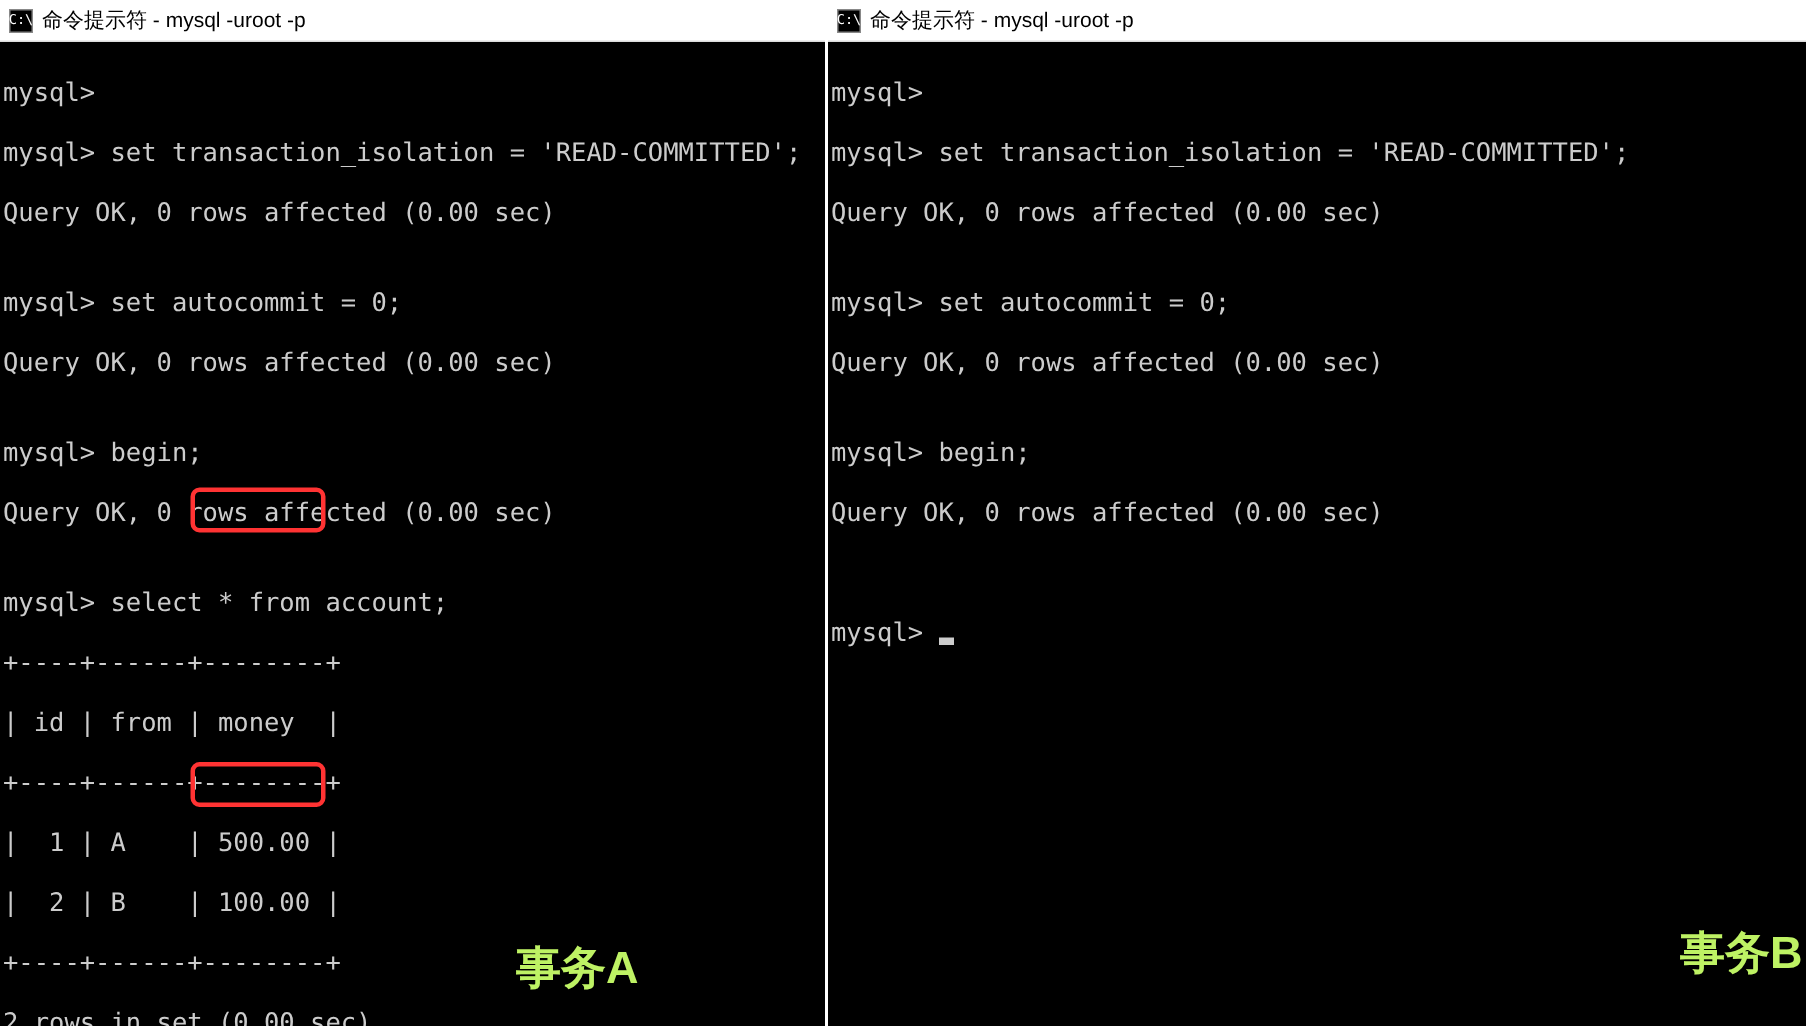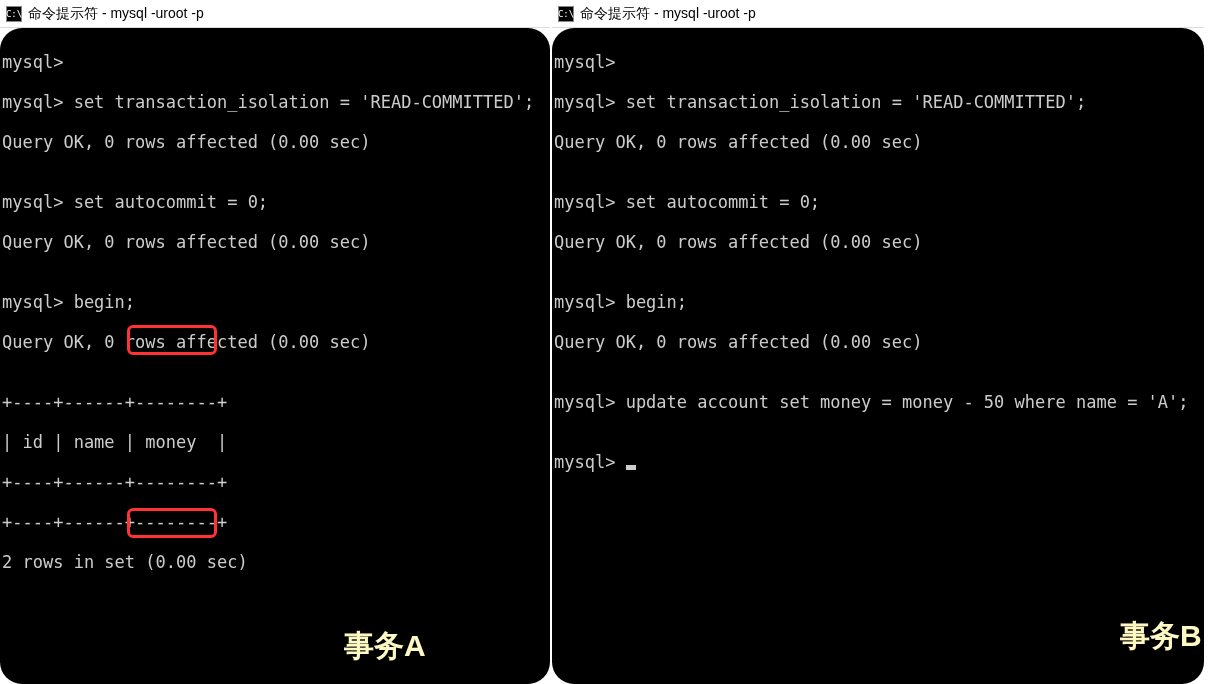--- a/index.html
+++ b/index.html
@@ -54,21 +54,20 @@
     .console {
       flex: 1;
       background: #000000;
       color: #cccccc;
       padding: 4px 0 0 2px;
       font-size: 17px;
       line-height: 20px;
       white-space: pre;
       overflow: hidden;
       position: relative;
-      border-radius: 22px;
     }
     .line {
       display: block;
     }
     .tbl-sep {
       letter-spacing: 0;
     }
     .red-box {
       position: absolute;
       border: 3px solid #ff3333;
@@ -85,21 +84,21 @@
       left: 127px;
       top: 480px;
       width: 90px;
       height: 30px;
     }
     .label {
       position: absolute;
       font-family: "Microsoft YaHei", sans-serif;
       font-size: 30px;
       font-weight: bold;
-      color: #fef9c3;
+      color: #bef264;
     }
     .label-a {
       left: 344px;
       top: 608px;
     }
     .label-b {
       left: 568px;
       top: 598px;
     }
     .cursor {
@@ -123,23 +122,26 @@
 <span class="line">mysql&gt;</span>
 <span class="line">mysql&gt; set transaction_isolation = 'READ-COMMITTED';</span>
 <span class="line">Query OK, 0 rows affected (0.00 sec)</span>
 <span class="line"></span>
 <span class="line">mysql&gt; set autocommit = 0;</span>
 <span class="line">Query OK, 0 rows affected (0.00 sec)</span>
 <span class="line"></span>
 <span class="line">mysql&gt; begin;</span>
 <span class="line">Query OK, 0 rows affected (0.00 sec)</span>
 <span class="line"></span>
+<span class="line">mysql&gt; select * from account;</span>
 <span class="line tbl-sep">+----+------+--------+</span>
-<span class="line">| id | name | money  |</span>
+<span class="line">| id | from | money  |</span>
 <span class="line tbl-sep">+----+------+--------+</span>
+<span class="line">|  1 | A    | 500.00 |</span>
+<span class="line">|  2 | B    | 100.00 |</span>
 <span class="line tbl-sep">+----+------+--------+</span>
 <span class="line">2 rows in set (0.00 sec)</span>
 <span class="line"></span>
 
 
 
 
 
 
 
@@ -161,18 +163,17 @@
 <span class="line">mysql&gt;</span>
 <span class="line">mysql&gt; set transaction_isolation = 'READ-COMMITTED';</span>
 <span class="line">Query OK, 0 rows affected (0.00 sec)</span>
 <span class="line"></span>
 <span class="line">mysql&gt; set autocommit = 0;</span>
 <span class="line">Query OK, 0 rows affected (0.00 sec)</span>
 <span class="line"></span>
 <span class="line">mysql&gt; begin;</span>
 <span class="line">Query OK, 0 rows affected (0.00 sec)</span>
 <span class="line"></span>
-<span class="line">mysql&gt; update account set money = money - 50 where name = 'A';</span>
 <span class="line"></span>
 <span class="line"><span>mysql&gt; </span><span class="cursor"></span></span>
     <div class="label label-b">事务B</div>
   </div>
 </div>
 
 </body></html>

